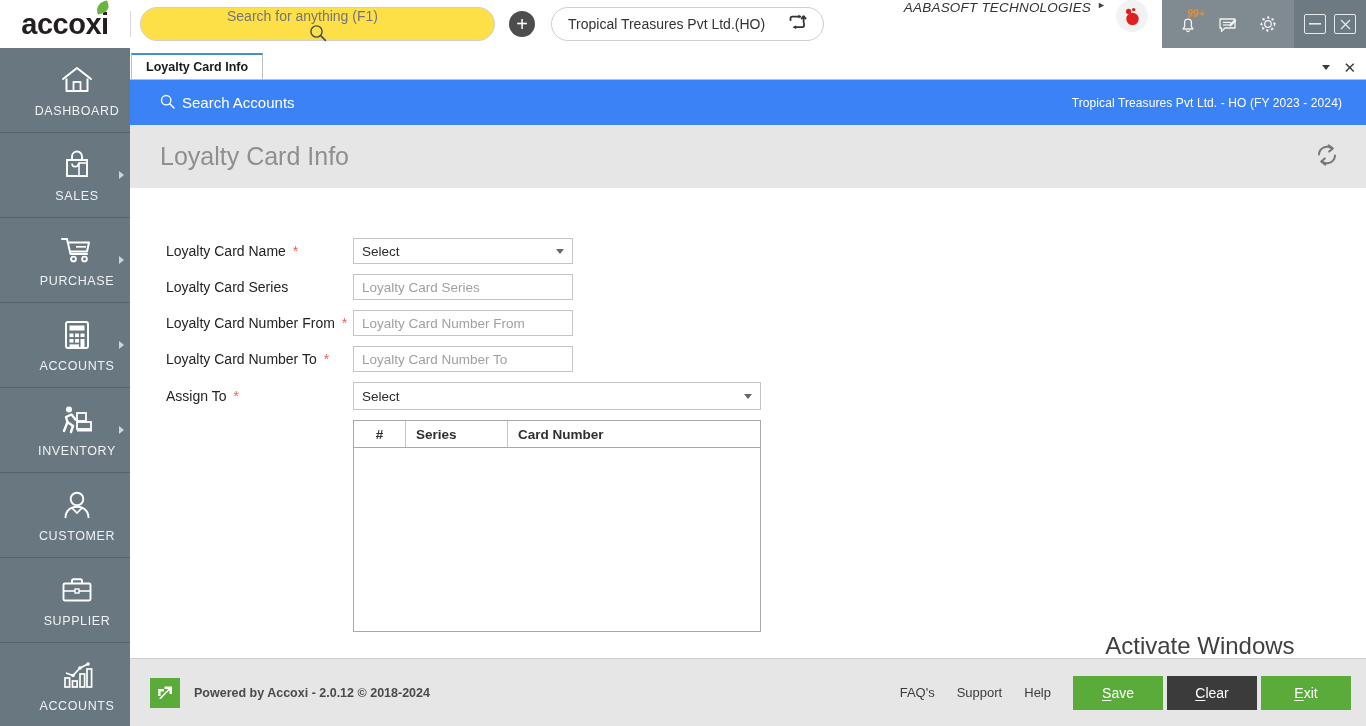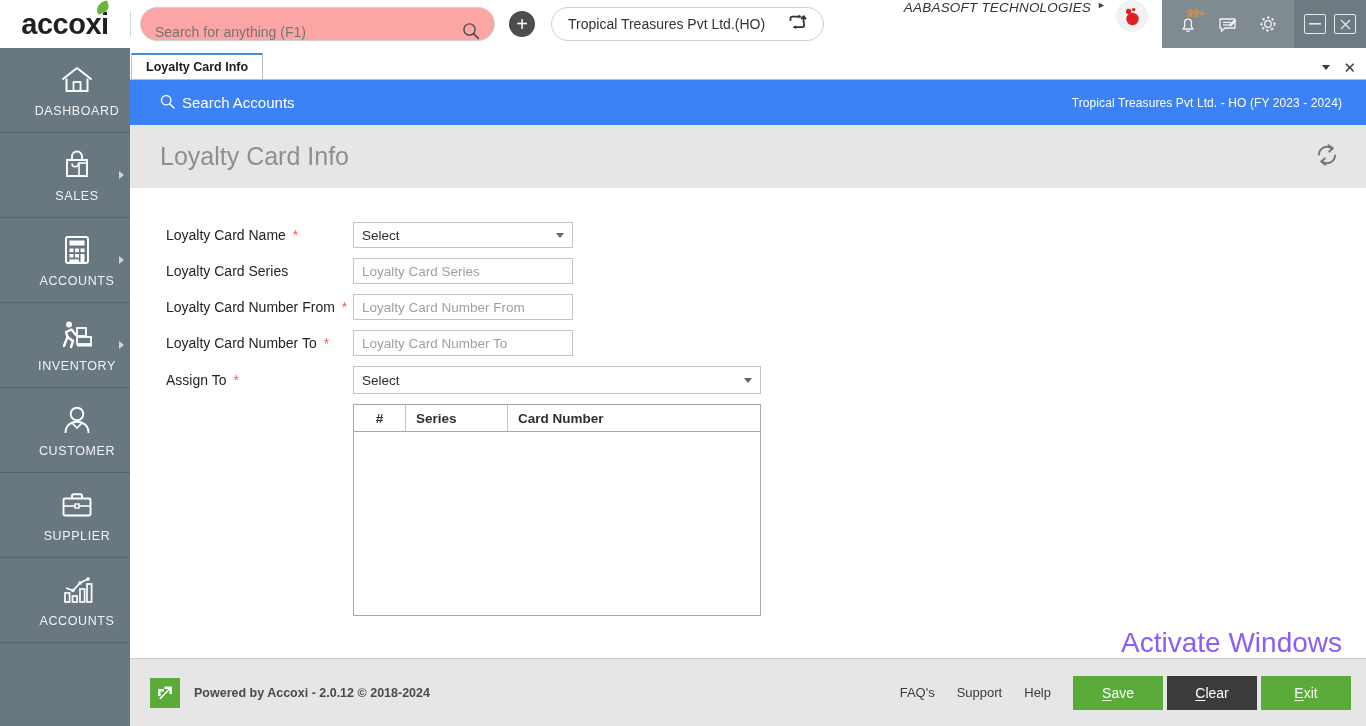--- a/index.html
+++ b/index.html
@@ -32,23 +32,24 @@
     background: #6cb33f;
     border-radius: 80% 10% 60% 10%;
     transform: rotate(-18deg);
   }
   .logo-divider {
     width: 1px; height: 26px; background: #d9d9d9; margin-right: 9px;
   }
   .searchbox {
     width: 355px; height: 34px;
     border: 1px solid #cfcfcf; border-radius: 18px;
-    display: flex; align-items: flex-end;
+    display: flex; align-items: center;
     padding: 0 14px;
-    background: #fca5a5;
+    background: #fde047;
+    flex-direction: column;
   }
   .searchbox input {
     flex: 1; border: none; outline: none;
     font-size: 14px; color: #555;
     font-family: "Liberation Sans", sans-serif;
     background: transparent;
   }
   .searchbox input::placeholder { color: #757575; }
   .icon-search-btn { width: 18px; height: 18px; }
   .plus-btn {
@@ -186,21 +187,21 @@
   }
   .pagetitle {
     font-size: 25px; color: #8f8f8f; font-weight: 400;
   }
   .refresh-btn { margin-left: auto; cursor: pointer; }
 
   .formarea {
     position: relative;
     height: 500px;
     background: #ffffff;
-    padding: 34px 0 0 36px;
+    padding: 50px 0 0 36px;
   }
   .frow {
     display: flex; align-items: center; margin-bottom: 10px;
   }
   .flabel {
     width: 187px; font-size: 14px; color: #232323;
     display: flex; align-items: center;
   }
   .req { color: #e8645a; margin-left: 7px; font-size: 14px; }
   .fctl {
@@ -240,21 +241,21 @@
   .gh.c0 { width: 52px; justify-content: center; }
   .gh.c1 { width: 102px; }
   .gh.c2 { flex: 1; border-right: none; }
   .gridbody { height: 183px; background: #fff; }
 
   .watermark {
     position: absolute; right: 24px; bottom: 8px;
     text-align: left; color: #d2d2d2;
     pointer-events: none; user-select: none;
   }
-  .wm1 { font-size: 28px; font-weight: 400; line-height: 1.1; color: #8b5cf6; text-align: right;}
+  .wm1 { font-size: 24px; font-weight: 400; line-height: 1.1; color: #404040;}
   .wm2 { font-size: 15px; color: #cfcfcf; margin-top: 4px; }
 
   .footer {
     position: absolute; bottom: 0; left: 0;
     width: 1236px; height: 68px;
     background: #e6e6e6;
     border-top: 1px solid #cdcdcd;
     display: flex; align-items: center;
     padding: 0 0 0 20px;
   }
@@ -394,20 +395,33 @@
         <rect x="6" y="11" width="20" height="16" fill="none" stroke="#fff" stroke-width="1.9"></rect>
         <path d="M11 11 L11 7.5 A5 5 0 0 1 21 7.5 L21 11" fill="none" stroke="#fff" stroke-width="1.9"></path>
         <path d="M11 14.5 a3.2 3.2 0 0 0 6.4 0" fill="none" stroke="#fff" stroke-width="1.6"></path>
         <rect x="18" y="14" width="8" height="13" fill="none" stroke="#fff" stroke-width="1.6"></rect>
       </svg>
     </span>
     <span class="si-label">SALES</span>
     <span class="side-arrow"></span>
   </div>
 
+  <div class="side-item">
+    <span class="si-icon">
+      <svg width="36" height="30" viewBox="0 0 36 30">
+        <path d="M3 4 L8 4 L11.5 19 L28 19" fill="none" stroke="#fff" stroke-width="2" stroke-linecap="round" stroke-linejoin="round"></path>
+        <path d="M9.3 7.5 L30 7.5 L28 16.5 L11.4 16.5" fill="none" stroke="#fff" stroke-width="2" stroke-linejoin="round"></path>
+        <line x1="17" y1="11.8" x2="27" y2="11.8" stroke="#fff" stroke-width="1.7"></line>
+        <circle cx="14.5" cy="24" r="2.4" fill="none" stroke="#fff" stroke-width="1.9"></circle>
+        <circle cx="25.5" cy="24" r="2.4" fill="none" stroke="#fff" stroke-width="1.9"></circle>
+      </svg>
+    </span>
+    <span class="si-label">PURCHASE</span>
+    <span class="side-arrow"></span>
+  </div>
 
   <div class="side-item">
     <span class="si-icon">
       <svg width="30" height="32" viewBox="0 0 30 32">
         <rect x="4" y="3" width="22" height="26" rx="2" fill="none" stroke="#fff" stroke-width="1.9"></rect>
         <rect x="7.5" y="6.5" width="15" height="5" fill="#fff"></rect>
         <rect x="7.5" y="14.5" width="4" height="3.6" fill="#fff"></rect>
         <rect x="13" y="14.5" width="4" height="3.6" fill="#fff"></rect>
         <rect x="18.5" y="14.5" width="4" height="3.6" fill="#fff"></rect>
         <rect x="7.5" y="20" width="4" height="3.6" fill="#fff"></rect>

